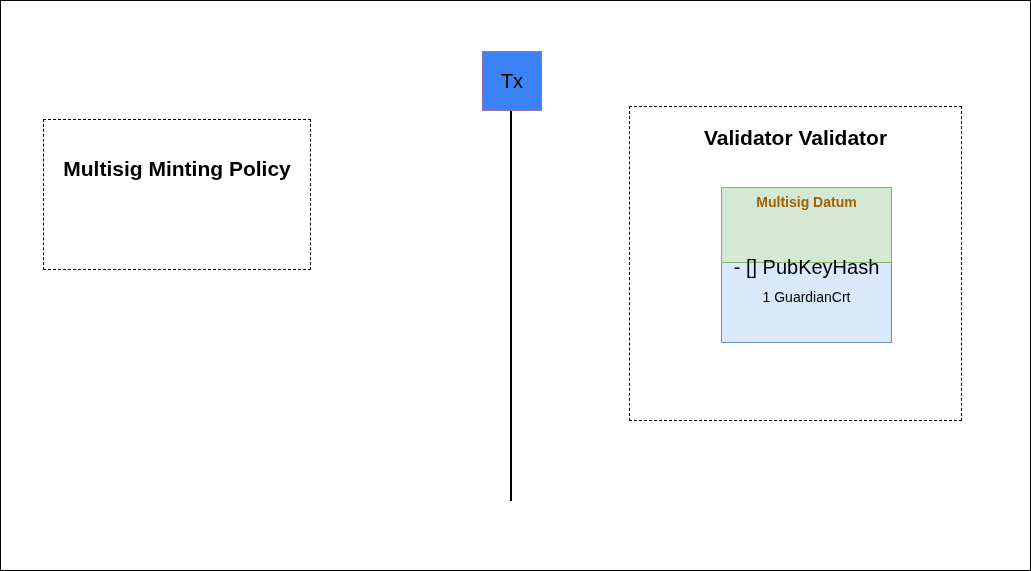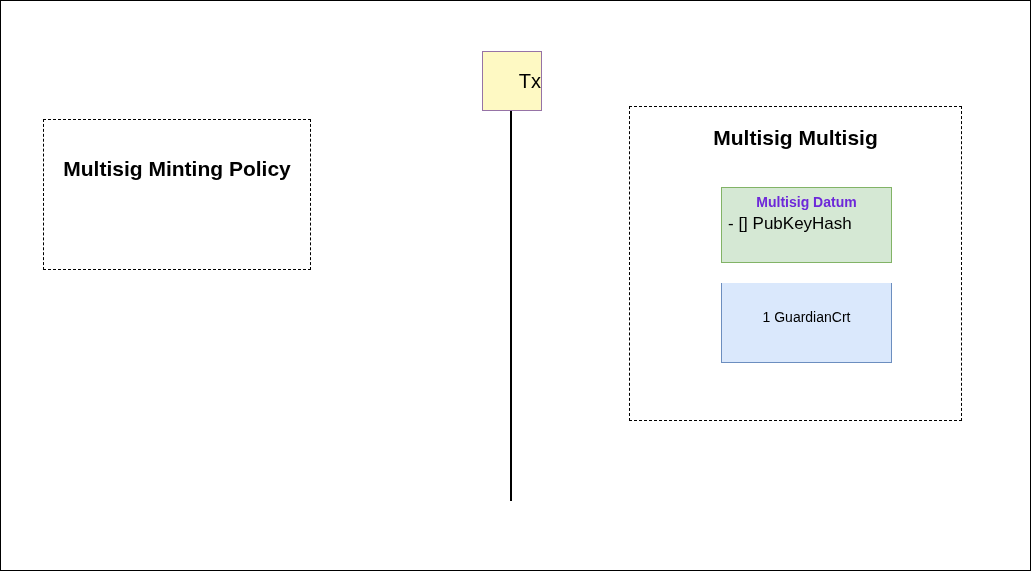--- a/index.html
+++ b/index.html
@@ -60,25 +60,25 @@
   }
 
   
   #tx-node {
     position: absolute;
     left: 481px;
     top: 50px;
     width: 60px;
     height: 60px;
     box-sizing: border-box;
-    background: #fef9c3;
+    background: #3b82f6;
     border: 1px solid #9673a6;
     display: flex;
     align-items: center;
-    justify-content: flex-end;
+    justify-content: center;
   }
   #tx-label {
     font-size: 20px;
     color: #000000;
     line-height: 1;
   }
 
   
   #tx-connector {
     position: absolute;
@@ -101,42 +101,42 @@
     width: 171px;
     height: 76px;
     background: #d5e8d4;
     border: 1px solid #82b366;
     padding: 5px 6px 0 6px;
   }
   #datum-title {
     font-weight: bold;
     font-size: 14px;
     text-align: center;
-    color: #6d28d9;
+    color: #a16207;
     line-height: 1.35;
   }
   .datum-line {
-    font-size: 17px;
-    text-align: left;
+    font-size: 20px;
+    text-align: center;
     color: #000000;
     line-height: 1.45;
     white-space: nowrap;
+    margin-top: 41px;
   }
   #asset-box {
     box-sizing: border-box;
     width: 171px;
     height: 80px;
     background: #dae8fc;
     border: 1px solid #6c8ebf;
     border-top: none;
     display: flex;
     align-items: flex-start;
     justify-content: center;
     padding-top: 26px;
-    margin-top: 20px;
   }
   #asset-label {
     font-size: 14px;
     color: #000000;
     line-height: 1.2;
     white-space: nowrap;
   }
 </style>
 </head>
 <body>
@@ -147,21 +147,21 @@
     <div id="minting-policy-title" class="box-title">Multisig Minting Policy</div>
   </div>
 
   <div id="tx-node">
     <span id="tx-label">Tx</span>
   </div>
 
   <div id="tx-connector"></div>
 
   <div id="validator-box" class="dashed-box">
-    <div id="validator-title" class="box-title">Multisig Multisig</div>
+    <div id="validator-title" class="box-title">Validator Validator</div>
   </div>
 
   <div id="datum-stack">
     <div id="datum-box">
       <div id="datum-title">Multisig Datum</div>
       <div class="datum-line">- [] PubKeyHash</div>
     </div>
     <div id="asset-box">
       <span id="asset-label">1 GuardianCrt</span>
     </div>

